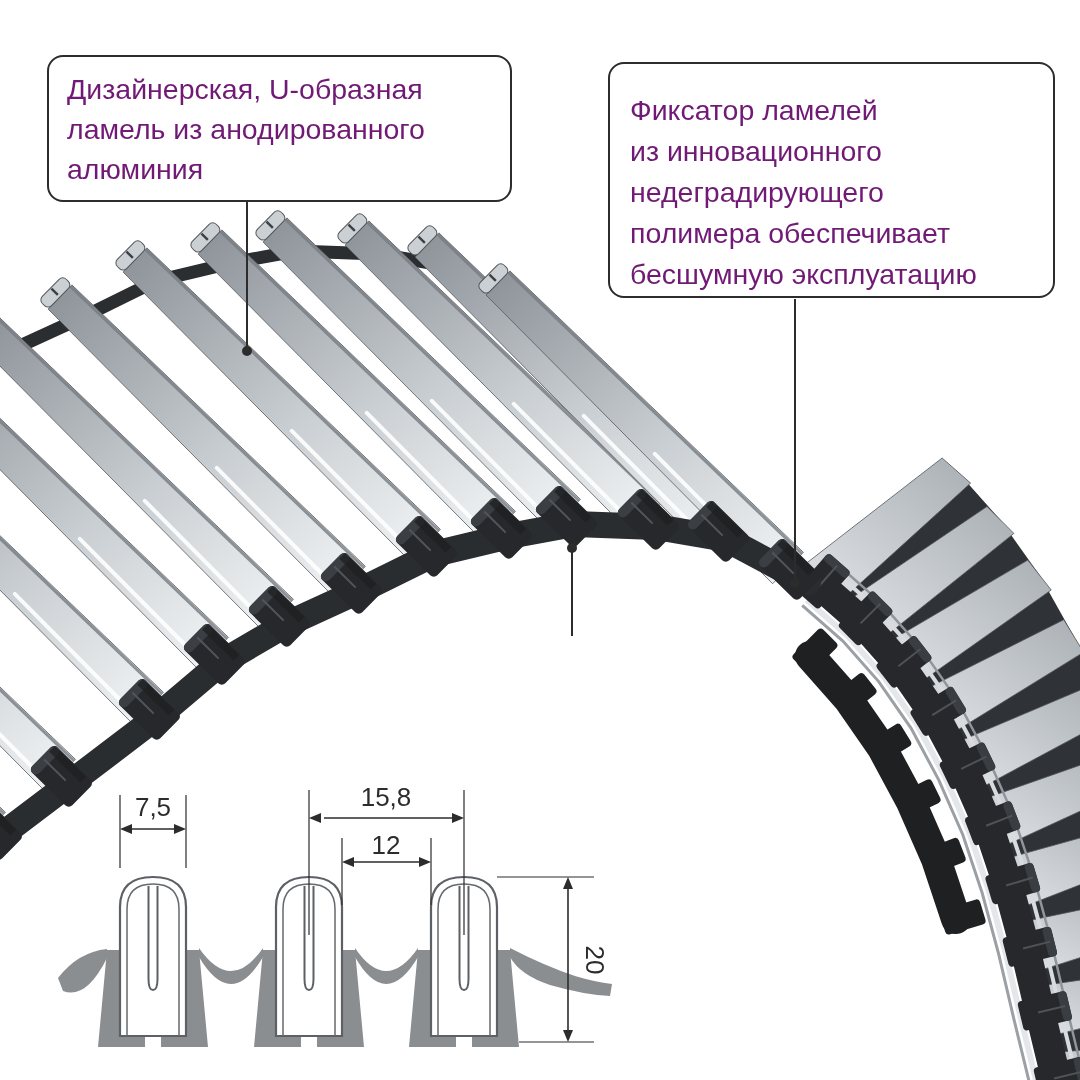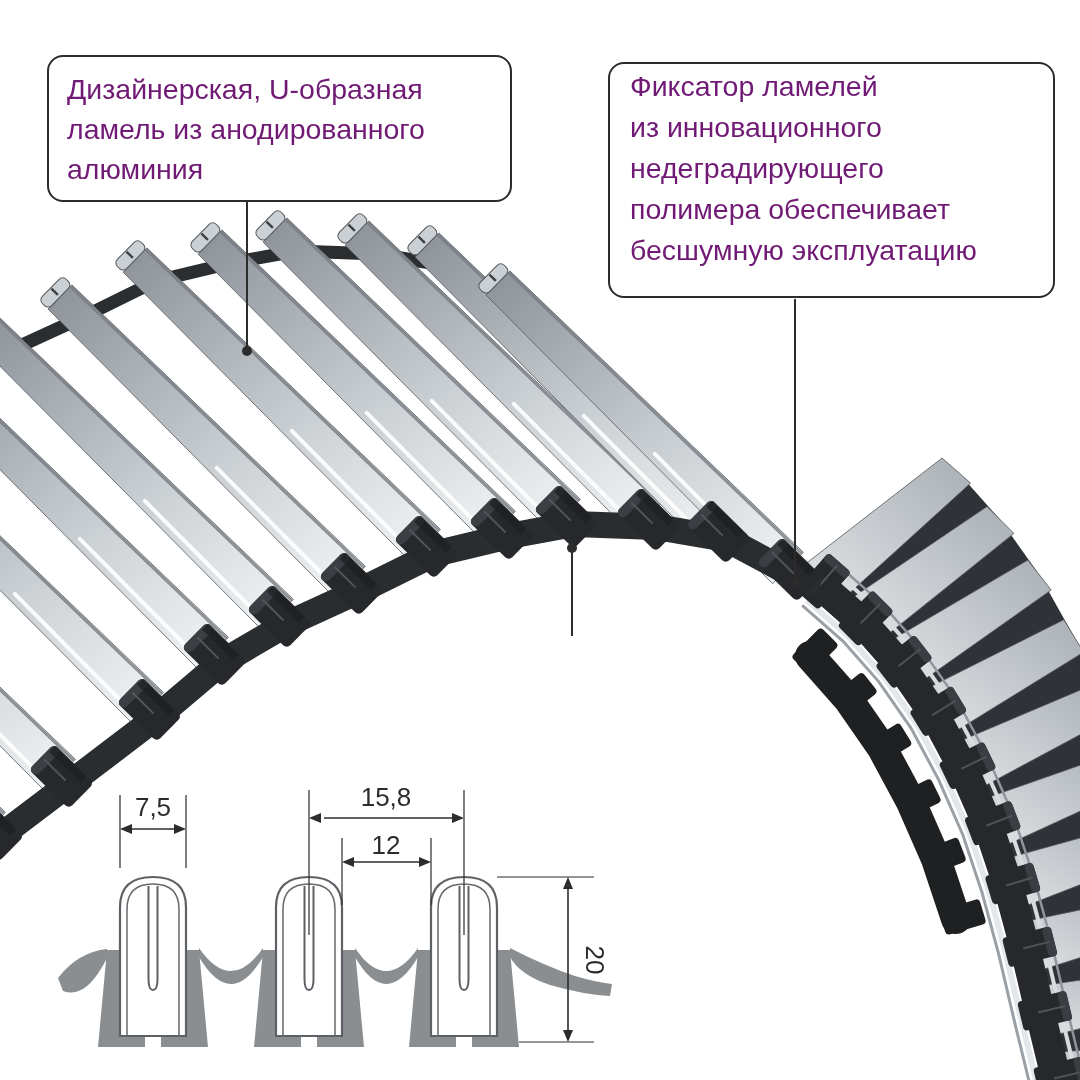--- a/index.html
+++ b/index.html
@@ -3,21 +3,21 @@
 <meta charset="utf-8">
 <style>
   html,body{margin:0;padding:0;background:#ffffff;}
   .stage{position:relative;width:1080px;height:1080px;background:#fff;overflow:hidden;
          font-family:"Liberation Sans",sans-serif;}
   .stage svg{position:absolute;left:0;top:0;}
   .callout{position:absolute;box-sizing:border-box;background:#fff;
            border:2.5px solid #2c2c2c;border-radius:16px;color:#701a75;
            white-space:pre-line;z-index:2;}
   #co1{left:47px;top:55px;width:465px;height:147px;font-size:28.5px;line-height:40px;padding:12px 18px;}
-  #co2{left:608px;top:62px;width:447px;height:236px;font-size:28.5px;line-height:41px;padding:2px 20px;}
+  #co2{left:608px;top:62px;width:447px;height:236px;font-size:28.5px;line-height:41px;padding:26px 20px;}
   #co3{left:348px;top:635px;width:395px;height:103px;font-size:28.5px;line-height:40px;padding:10px 20px;}
   .dimtxt{font-family:"Liberation Sans",sans-serif;font-size:26px;fill:#2c2c2c;}
   .dimline{stroke:#2c2c2c;stroke-width:1.6;fill:none;}
   .extline{stroke:#2c2c2c;stroke-width:1.2;fill:none;}
   .arrow{fill:#2c2c2c;stroke:none;}
   .leader{stroke:#2c2c2c;stroke-width:2;fill:none;}
   .ldot{fill:#2c2c2c;}
   .pOut{fill:#ffffff;stroke:#5d6165;stroke-width:2.2;}
   .pIn{fill:none;stroke:#666a6e;stroke-width:1.5;}
   .pSlot{fill:#ffffff;stroke:#5d6165;stroke-width:2;}

